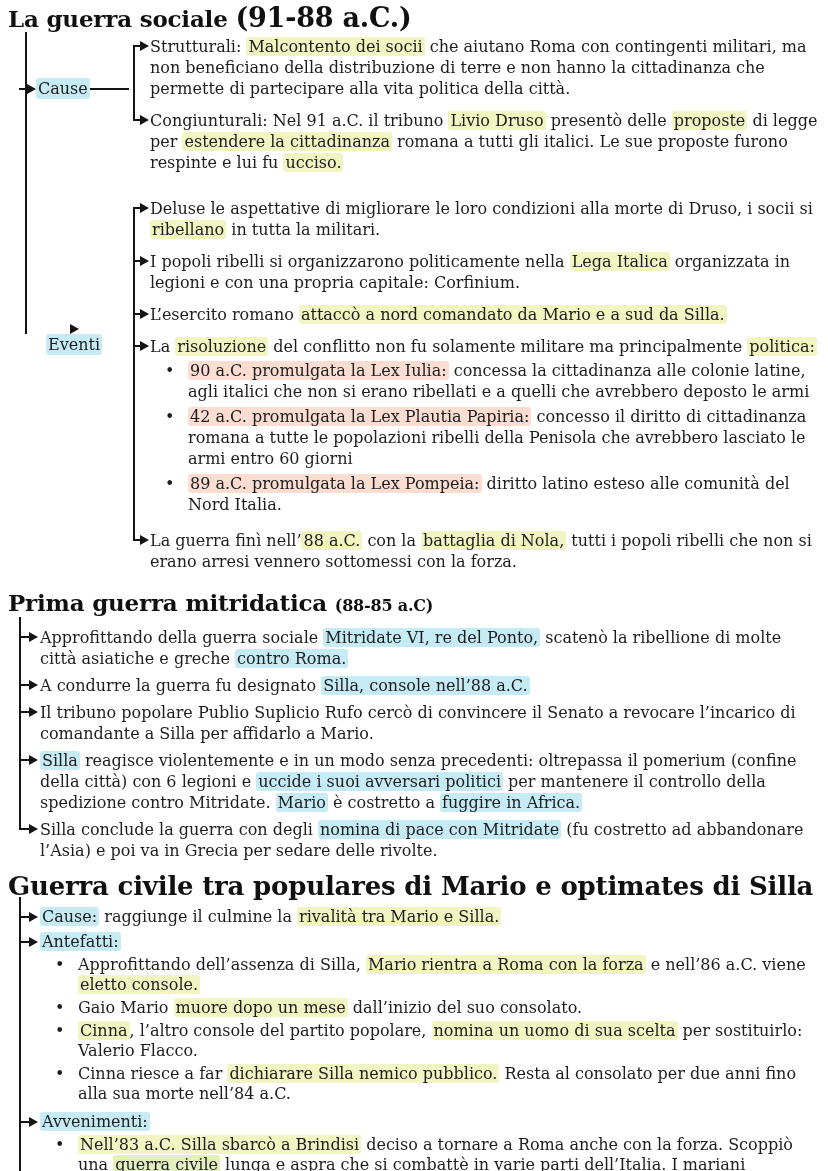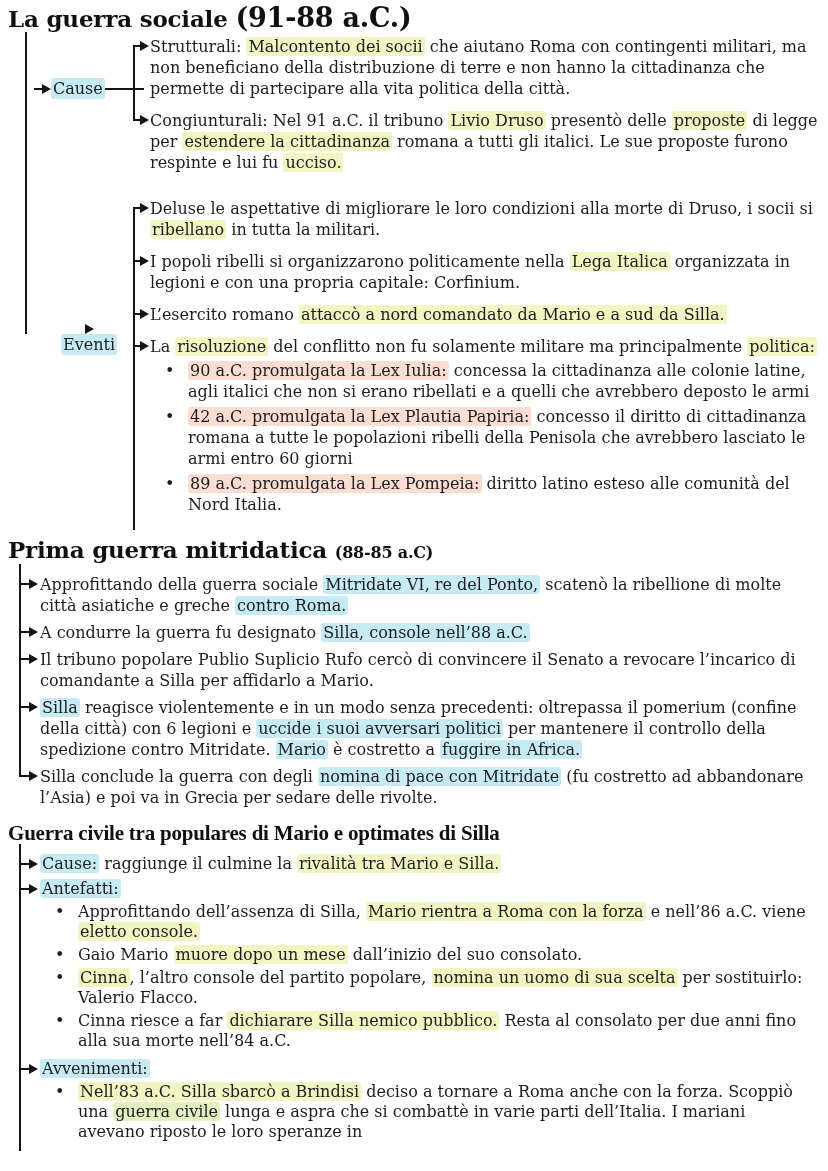--- a/index.html
+++ b/index.html
@@ -8,21 +8,21 @@
   }
   html,body{margin:0;padding:0;background:#ffffff;}
   body{width:828px;height:1171px;overflow:hidden;
        font-family:"DejaVu Serif", serif; color:var(--text);}
   .page{position:relative;width:828px;height:1171px;}
 
   
   .h{font-weight:700;color:#101012;margin:0;letter-spacing:-0.2px;}
   .h1{font-size:23px;line-height:27px;margin:4px 0 0 8px;}
   .h2{font-size:23px;line-height:27px;margin:4px 0 0 8px;}
-  .h3{font-size:21px;line-height:26px;margin:6px 0 0 8px;font-family:Liberation Serif, serif;}
+  .h3{font-size:26px;line-height:26px;margin:6px 0 0 8px;}
   .hs{font-size:16px;}
   .hs-big{font-size:27px;}
 
   
   .hl{padding:0 2px;border-radius:3px;box-decoration-break:clone;-webkit-box-decoration-break:clone;}
   .hl-cyan{background:var(--hl-cyan);}
   .hl-yellow{background:var(--hl-yellow);}
   .hl-green{background:var(--hl-green);}
   .hl-pink{background:var(--hl-pink);}
 
@@ -38,21 +38,21 @@
   .itxt{display:block;}
 
   
   .t1{position:relative;padding:4px 10px 2px 150px;}
   .t1 .titem::before{left:-17px;}
   .t1 .titem::after{left:-17px;width:9px;}
   .t1 .itri{left:-10px;}
   .g-eventi{margin-top:14px;}
   .t1 .titem{padding-bottom:11px;}
   .trunk1{position:absolute;left:25px;top:0;width:2px;height:302px;background:var(--line);}
-  .glabel{position:absolute;left:34px;width:110px;height:21px;display:flex;align-items:center;}
+  .glabel{position:absolute;left:19px;width:110px;height:21px;display:flex;align-items:center;}
   .gl-cause{top:46px;}
   .gl-eventi{top:292px;flex-direction:column;}
   .lead{width:8px;height:2px;background:var(--line);}
   .gtri{display:inline-block;width:0;height:0;border-left:9px solid var(--line);
         border-top:5px solid transparent;border-bottom:5px solid transparent;}
   .glt{white-space:nowrap;}
   .dash{flex:1;height:2px;background:var(--line);min-width:6px;}
 
   
   .t23{position:relative;padding:8px 12px 0 40px;}
@@ -117,20 +117,24 @@
         </div>
         <div class="titem">
           <span class="itri"></span>
           <div class="itxt"><span>La </span><span class="hl hl-yellow">risoluzione</span><span> del conflitto non fu solamente militare ma principalmente </span><span class="hl hl-yellow">politica:</span></div>
           <div class="subs">
             <div class="sub"><span class="hl hl-pink">90 a.C. promulgata la Lex Iulia:</span><span> concessa la cittadinanza alle colonie latine, agli italici che non si erano ribellati e a quelli che avrebbero deposto le armi</span></div>
             <div class="sub"><span class="hl hl-pink">42 a.C. promulgata la Lex Plautia Papiria:</span><span> concesso il diritto di cittadinanza romana a tutte le popolazioni ribelli della Penisola che avrebbero lasciato le armi entro 60 giorni</span></div>
             <div class="sub"><span class="hl hl-pink">89 a.C. promulgata la Lex Pompeia:</span><span> diritto latino esteso alle comunità del Nord Italia.</span></div>
           </div>
         </div>
+        <div class="titem last">
+          <span class="itri"></span>
+          <div class="itxt"><span>La guerra finì nell’</span><span class="hl hl-yellow">88 a.C.</span><span> con la </span><span class="hl hl-yellow">battaglia di Nola,</span><span> tutti i popoli ribelli che non si erano arresi vennero sottomessi con la forza.</span></div>
+        </div>
       </div>
   </div>
 
   <h2 class="h h2"><span>Prima guerra mitridatica</span> <span class="hs">(88-85 a.C)</span></h2>
 
   <div class="tree t23 t2">
     <div id="t2items">
         <div class="titem first">
           <span class="itri"></span>
           <div class="itxt"><span>Approfittando della guerra sociale </span><span class="hl hl-cyan">Mitridate VI, re del Ponto,</span><span> scatenò la ribellione di molte città asiatiche e greche </span><span class="hl hl-cyan">contro Roma.</span></div>

